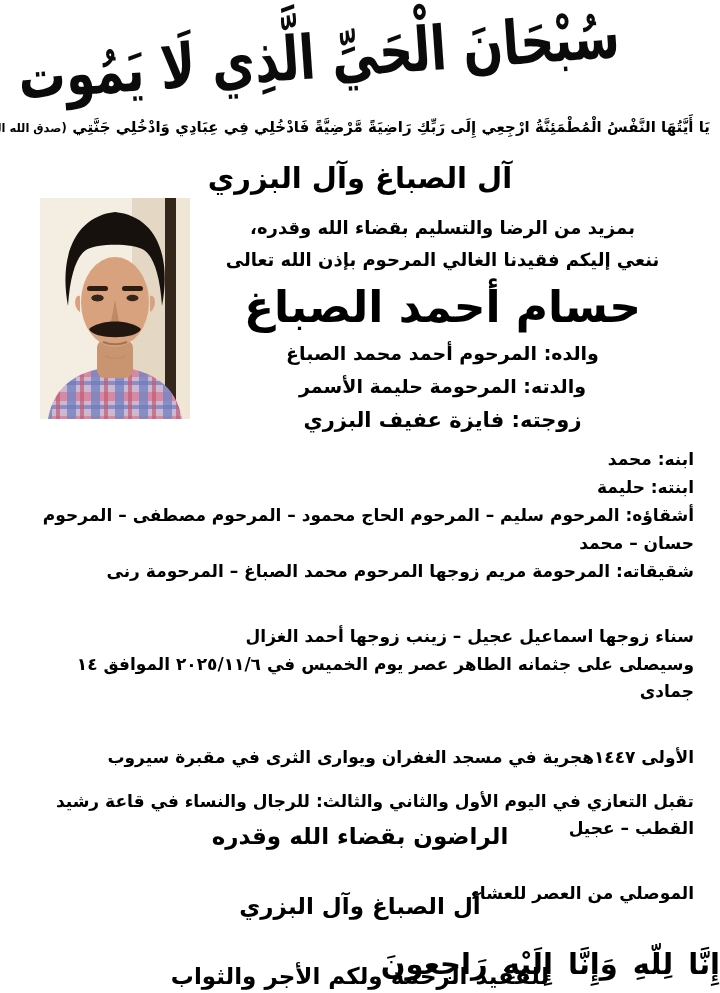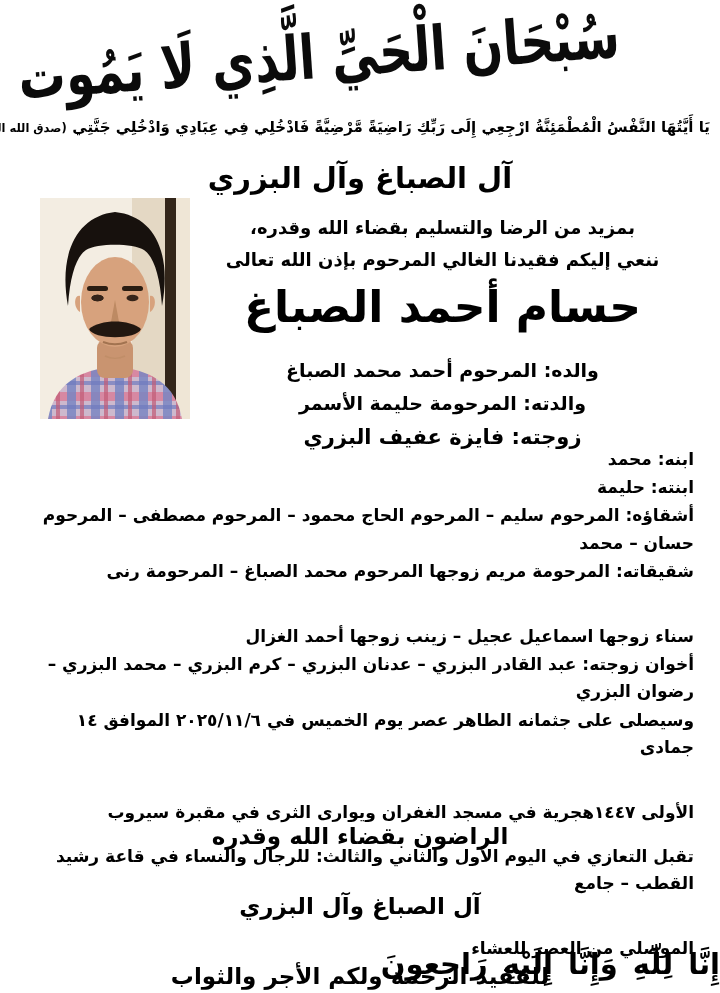--- a/index.html
+++ b/index.html
@@ -28,21 +28,21 @@
 
   .families-title { top:161px; left:0; right:0; font-size:29px; font-weight:bold; text-align:center; }
 
   .photo-box { top:198px; left:40px; width:150px; height:221px; }
   .photo-box svg { display:block; width:100%; height:100%; }
 
   .announce { top:214px; left:179px; right:14px; text-align:center; }
   .announce .a-line1 { font-size:18px; font-weight:bold; line-height:1.5; }
   .announce .a-line2 { font-size:18px; font-weight:bold; line-height:1.5; margin-top:5px; }
   .announce .a-name  { font-size:44px; font-weight:bold; line-height:1.3; margin-top:5px; }
-  .announce .a-father{ font-size:19px; font-weight:bold; line-height:1.45; margin-top:22px; }
+  .announce .a-father{ font-size:19px; font-weight:bold; line-height:1.45; margin-top:5px; }
   .announce .a-mother{ font-size:19px; font-weight:bold; line-height:1.45; margin-top:5px; }
   .announce .a-wife  { font-size:21px; font-weight:bold; line-height:1.45; margin-top:5px; }
 
   .family-block { top:446px; left:26px; right:26px; font-weight:bold; }
   .family-block .line { font-size:17px; line-height:1.6; margin-bottom:1px;text-align:right; }
   .family-block .gap-before { margin-top:17px; }
 
   .closing-block { top:784px; left:20px; right:20px; text-align:center; font-weight:bold; }
   .closing-block .c-line { font-size:23px; line-height:1.47;margin-top:36px; }
 
@@ -106,24 +106,23 @@
     <div class="a-mother">والدته: المرحومة حليمة الأسمر</div>
     <div class="a-wife">زوجته: فايزة عفيف البزري</div>
   </div>
 
   <div class="family-block abs">
     <div class="line right">ابنه: محمد</div>
     <div class="line right">ابنته: حليمة</div>
     <div class="line right">أشقاؤه: المرحوم سليم – المرحوم الحاج محمود – المرحوم مصطفى – المرحوم حسان – محمد</div>
     <div class="line right">شقيقاته: المرحومة مريم زوجها المرحوم محمد الصباغ – المرحومة رنى</div>
     <div class="line center">سناء زوجها اسماعيل عجيل – زينب زوجها أحمد الغزال</div>
-    <div class="line right">أخوان زوجته: عبد القادر البزري – عدنان البزري – كرم البزري – محمد البزري – رضوان البزري</div>
     <div class="line right">وسيصلى على جثمانه الطاهر عصر يوم الخميس في ٢٠٢٥/١١/٦ الموافق ١٤ جمادى</div>
     <div class="line center">الأولى ١٤٤٧هجرية في مسجد الغفران ويوارى الثرى في مقبرة سيروب</div>
-    <div class="line right gap-before">تقبل التعازي في اليوم الأول والثاني والثالث: للرجال والنساء في قاعة رشيد القطب – جامع</div>
+    <div class="line right gap-before">تقبل التعازي في اليوم الأول والثاني والثالث: للرجال والنساء في قاعة رشيد القطب – عجيل</div>
     <div class="line center">الموصلي من العصر للعشاء</div>
   </div>
 
   <div class="closing-block abs">
     <div class="c-line">الراضون بقضاء الله وقدره</div>
     <div class="c-line">آل الصباغ وآل البزري</div>
     <div class="c-line">للفقيد الرحمة ولكم الأجر والثواب</div>
   </div>
 
   <div class="footer-verse abs">إِنَّا لِلّهِ وَإِنَّا إِلَيْهِ رَاجِعونَ</div>

